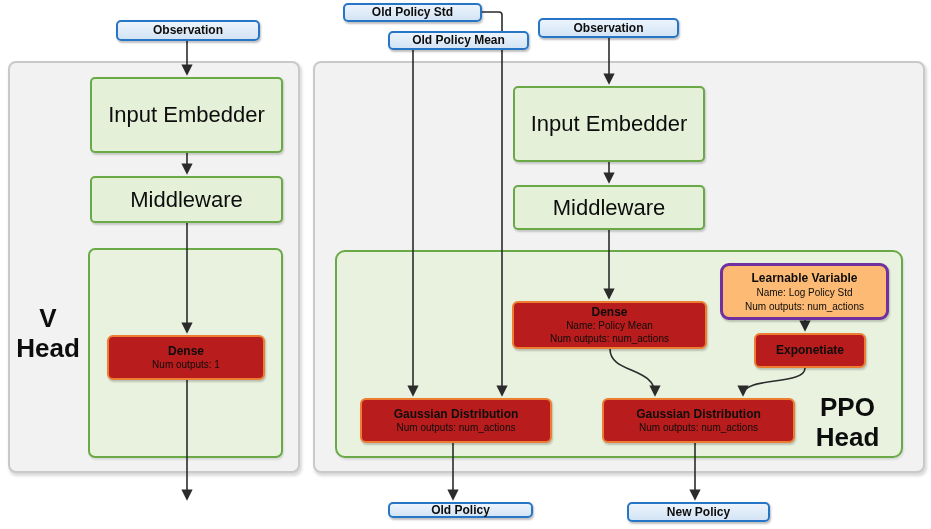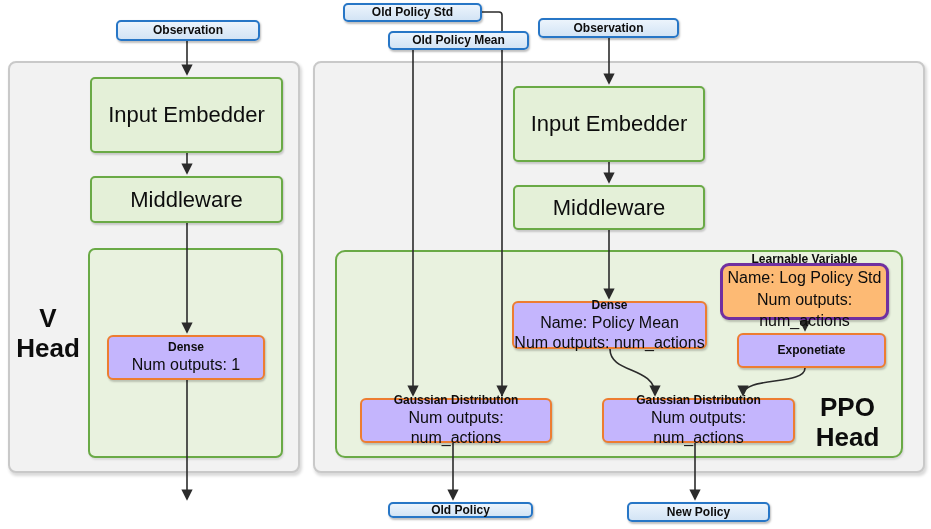--- a/index.html
+++ b/index.html
@@ -48,33 +48,33 @@
   .greenbox {
     background: #e4f0d8;
     border: 2.5px solid #6aaa46;
     border-radius: 5px;
     box-shadow: 1px 1.5px 2px rgba(0,0,0,0.18);
     font-weight: normal;
   }
   .greenbox.big { font-size: 22px; }
   .greenbox.mid { font-size: 22px; }
   .orange {
-    background: #c4b5fd;
+    background: #b91c1c;
     border: 2.5px solid #ed7d31;
     border-radius: 6px;
     box-shadow: 1px 1.5px 2px rgba(0,0,0,0.20);
   }
   .purple {
     background: #fdba74;
     border: 3px solid #7030a0;
     border-radius: 9px;
     box-shadow: 1px 1.5px 2px rgba(0,0,0,0.20);
   }
   .title { font-weight: bold; font-size: 12px; }
-  .detail { font-weight: normal; font-size: 16px; }
+  .detail { font-weight: normal; font-size: 10px; }
   .head-label {
     font-weight: bold;
     font-size: 26px;
     line-height: 30px;
     text-align: center;
   }
   #arrows { position: absolute; left: 0; top: 0; z-index: 5; }
   .layer-containers { z-index: 1; }
   .layer-nodes { z-index: 10; }
   svg path { fill: none; stroke: #2b2b2b; stroke-width: 1.6px; }
@@ -160,21 +160,21 @@
     <span class="detail">Name: Policy Mean</span>
     <span class="detail">Num outputs: num_actions</span>
   </div>
 
   <div class="abs node purple layer-nodes" style="left:720px; top:263px; width:169px; height:57px; line-height:1.35;">
     <span class="title">Learnable Variable</span>
     <span class="detail">Name: Log Policy Std</span>
     <span class="detail">Num outputs: num_actions</span>
   </div>
 
-  <div class="abs node orange layer-nodes" style="left:737px; top:333px; width:149px; height:35px;justify-content:center;">
+  <div class="abs node orange layer-nodes" style="left:754px; top:333px; width:112px; height:35px;justify-content:center;">
     <span class="title">Exponetiate</span>
   </div>
 
   <div class="abs node orange layer-nodes" style="left:360px; top:398px; width:192px; height:45px;">
     <span class="title">Gaussian Distribution</span>
     <span class="detail">Num outputs: num_actions</span>
   </div>
 
   <div class="abs node orange layer-nodes" style="left:602px; top:398px; width:193px; height:45px;">
     <span class="title">Gaussian Distribution</span>

